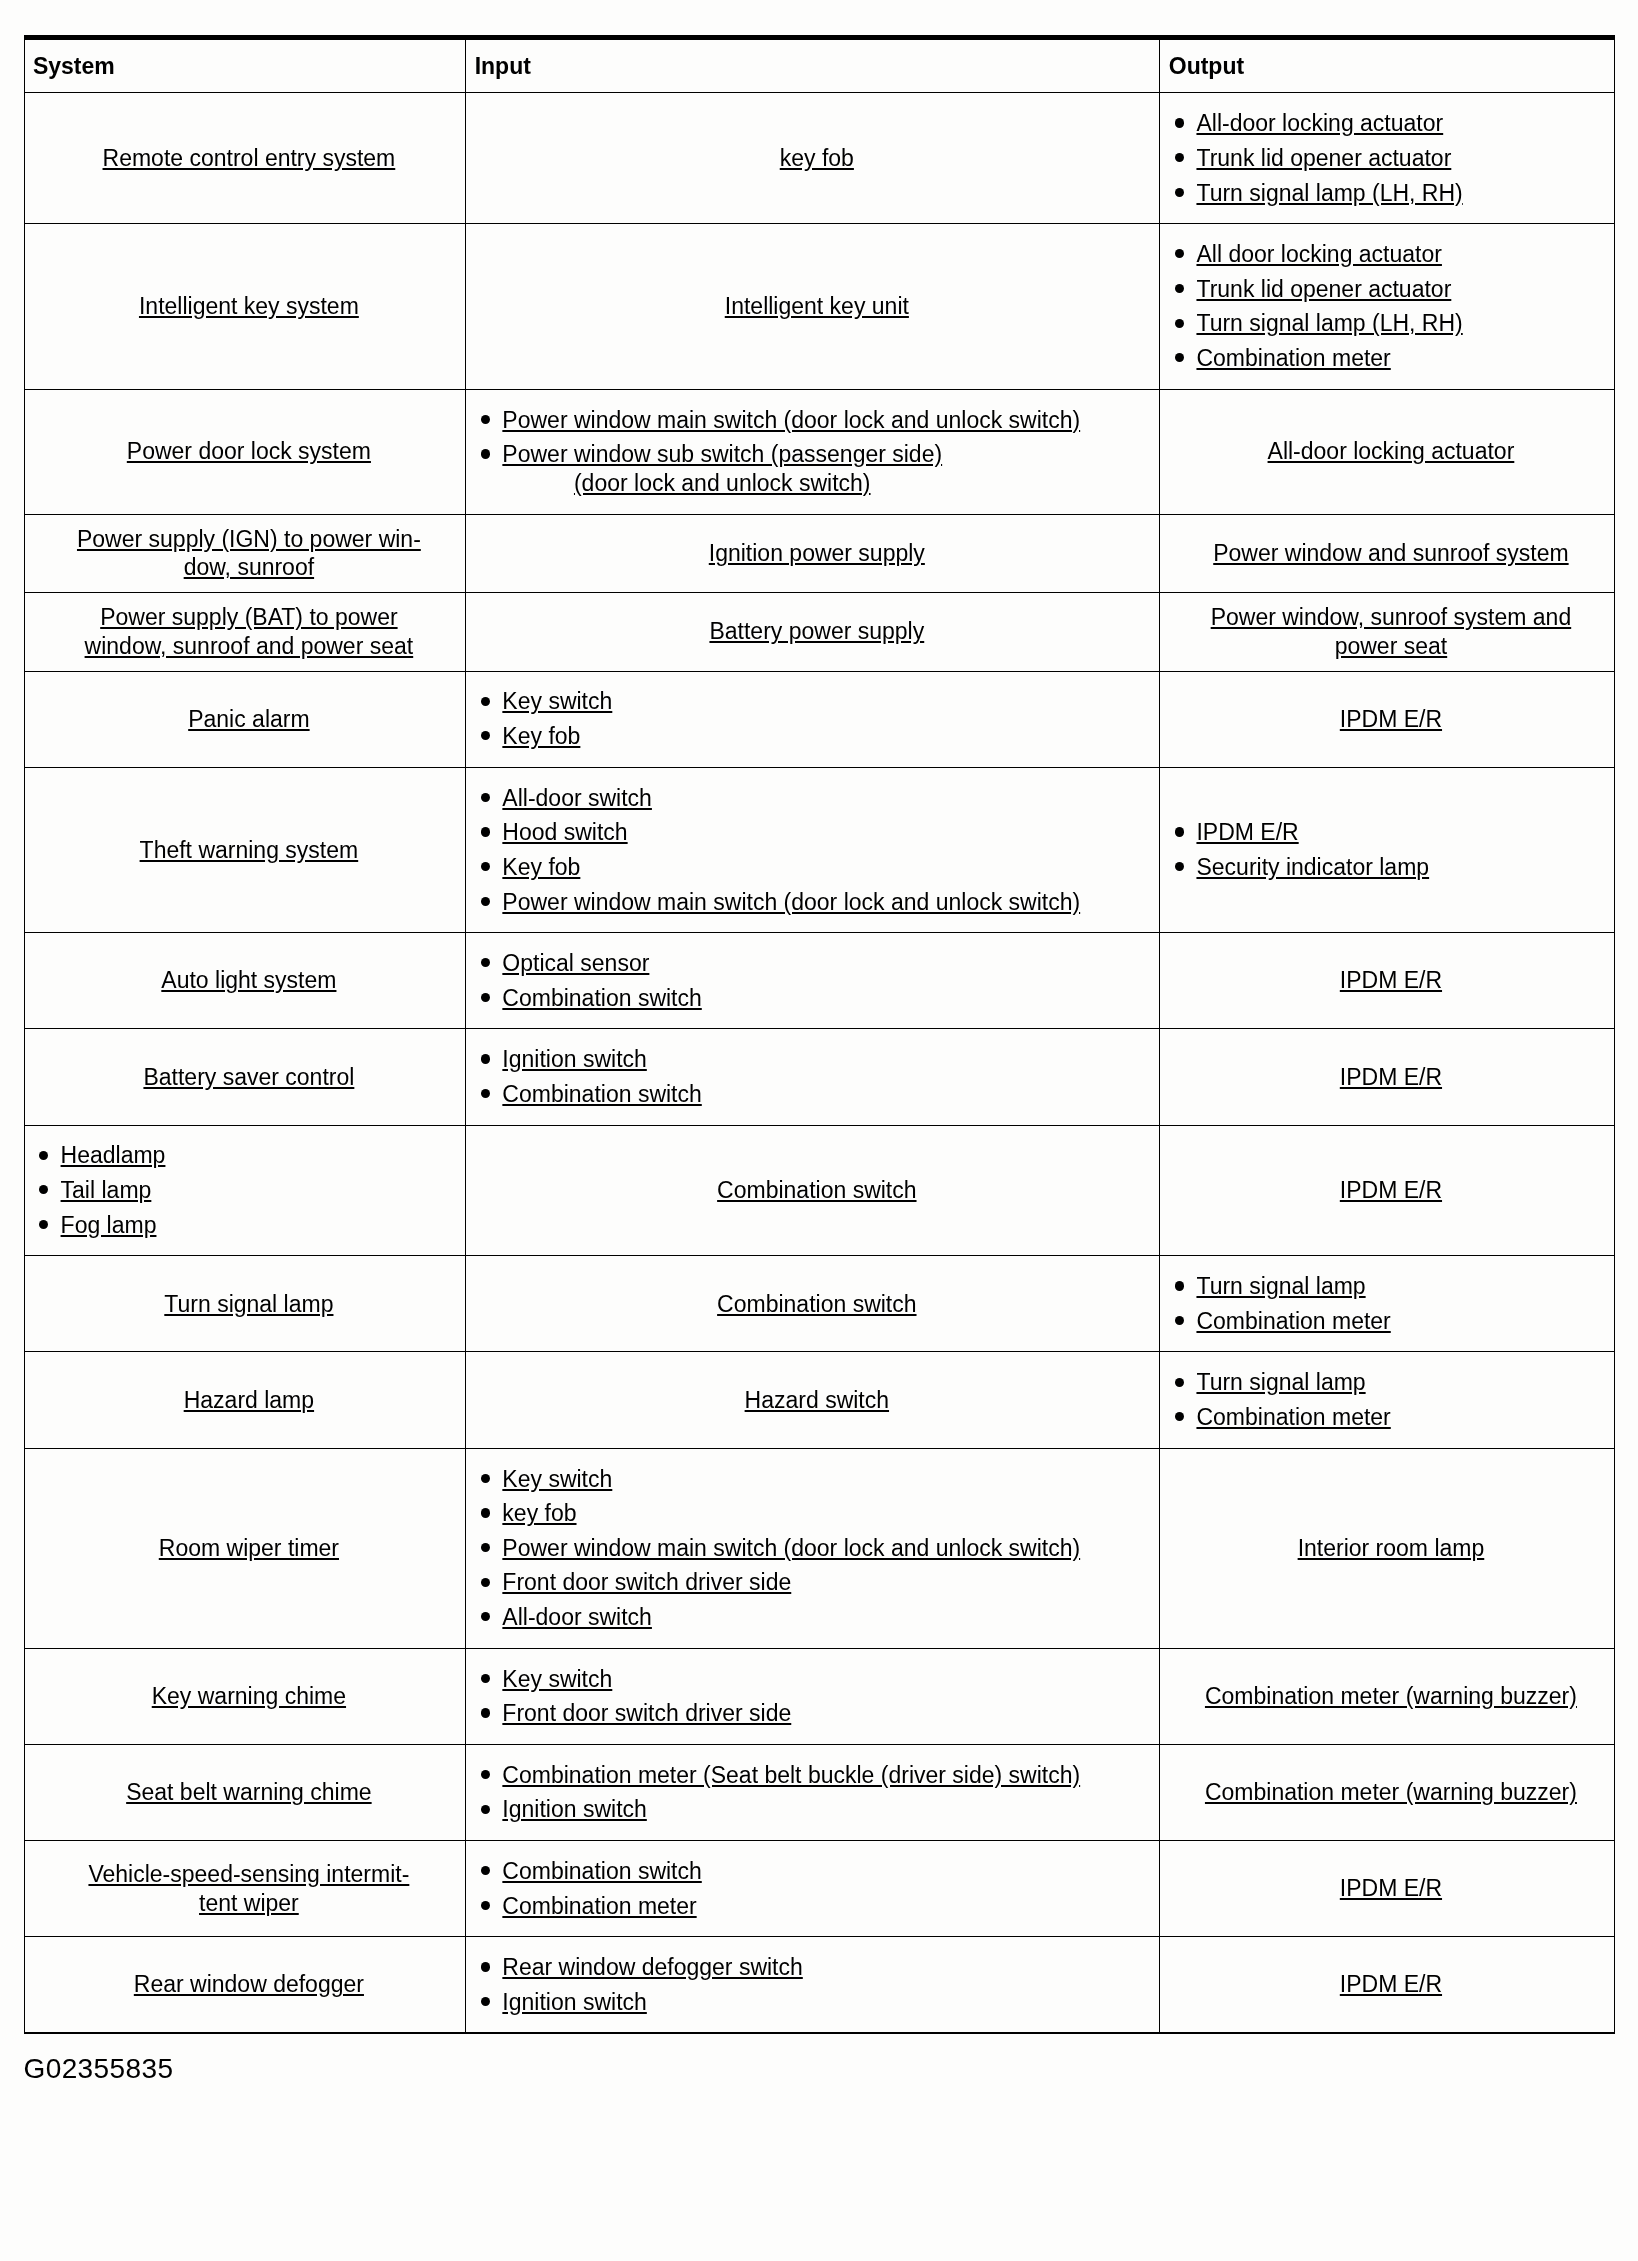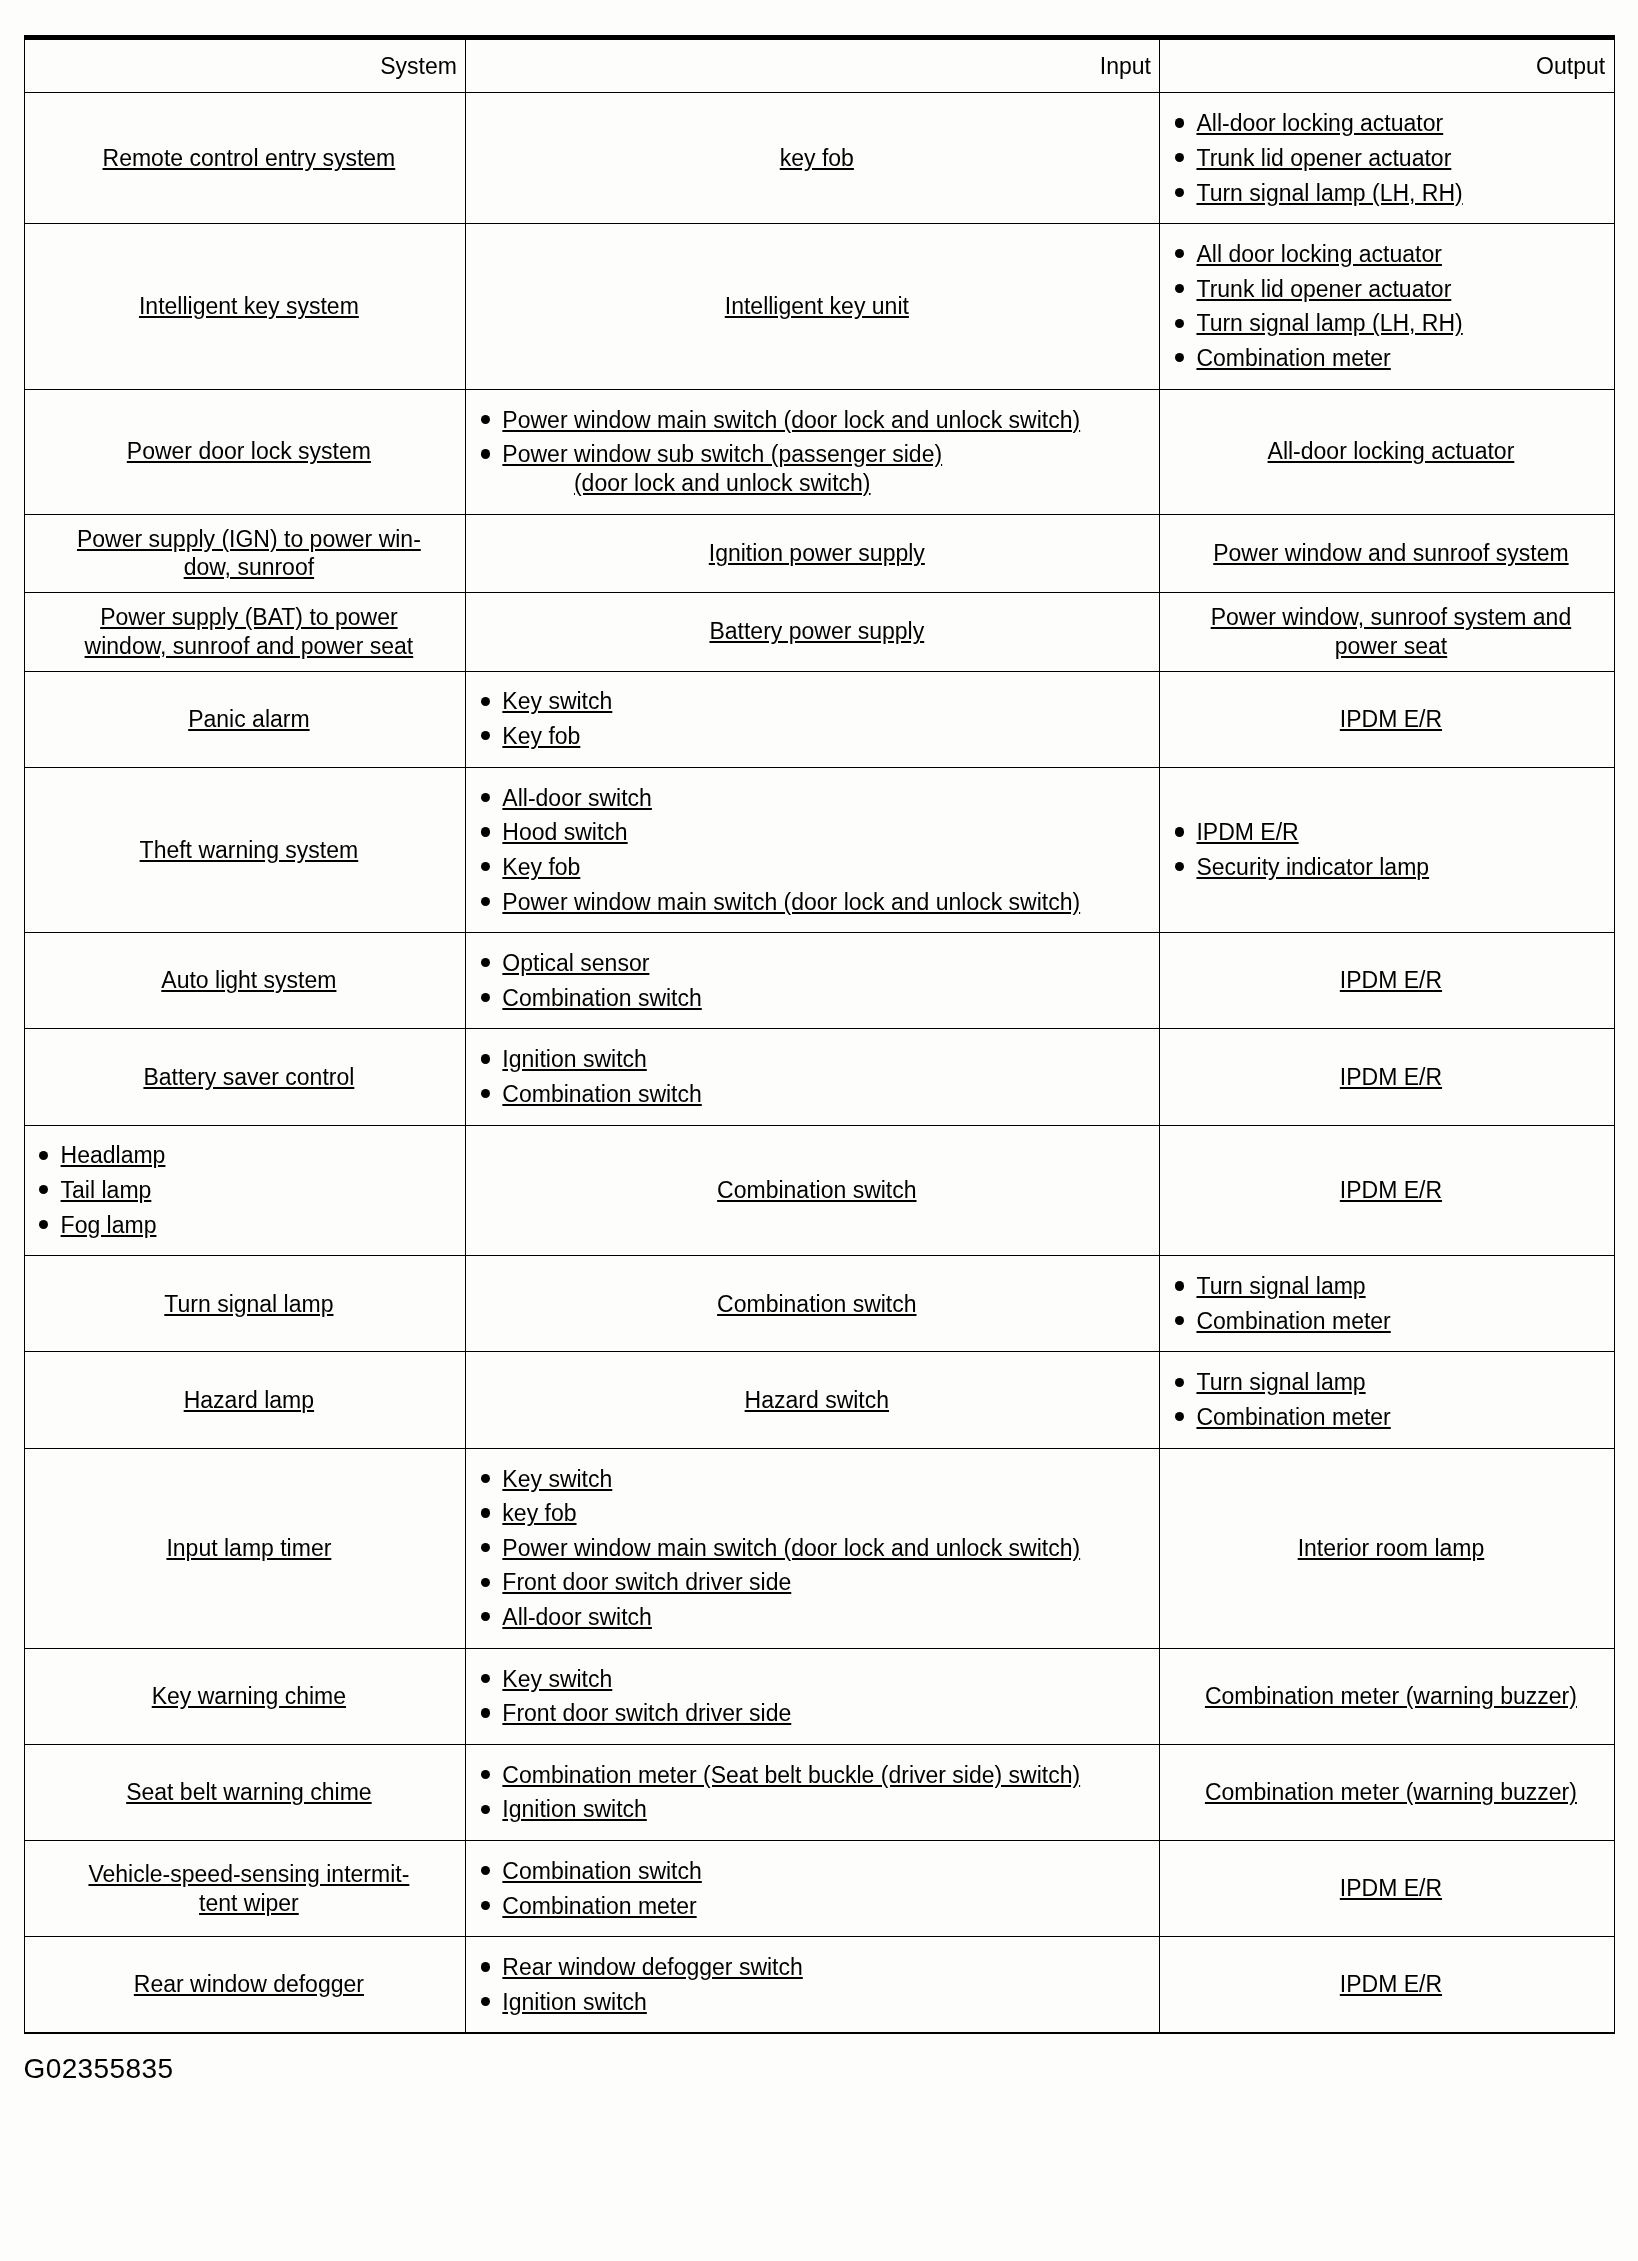--- a/index.html
+++ b/index.html
@@ -26,22 +26,22 @@
     border-right: 1.7px solid #000;
   }
   table.systems th,
   table.systems td {
     border: 1.7px solid #000;
     font-size: 23px;
     line-height: 1.25;
     vertical-align: middle;
   }
   table.systems th {
-    font-weight: normal;
-    text-align: right;
+    font-weight: bold;
+    text-align: left;
     padding: 11.8px 8.4px;
   }
   table.systems td {
     padding: 10px 11.8px;
     text-align: center;
     text-decoration: underline;
   }
   .col-system { width: 27.6%; }
   .col-input  { width: 44.0%; }
   .col-output { width: 28.4%; }
@@ -342,21 +342,21 @@
               </li>
               <li>
                 <span class="dot"></span>
                 <span class="li-text">Combination meter</span>
               </li>
             </ul>
           </td>
         </tr>
         <tr>
           <td class="col-system">
-            <div class="cell-text">Input lamp timer</div>
+            <div class="cell-text">Room wiper timer</div>
           </td>
           <td class="col-input">
             <ul class="bullets">
               <li>
                 <span class="dot"></span>
                 <span class="li-text">Key switch</span>
               </li>
               <li>
                 <span class="dot"></span>
                 <span class="li-text">key fob</span>

